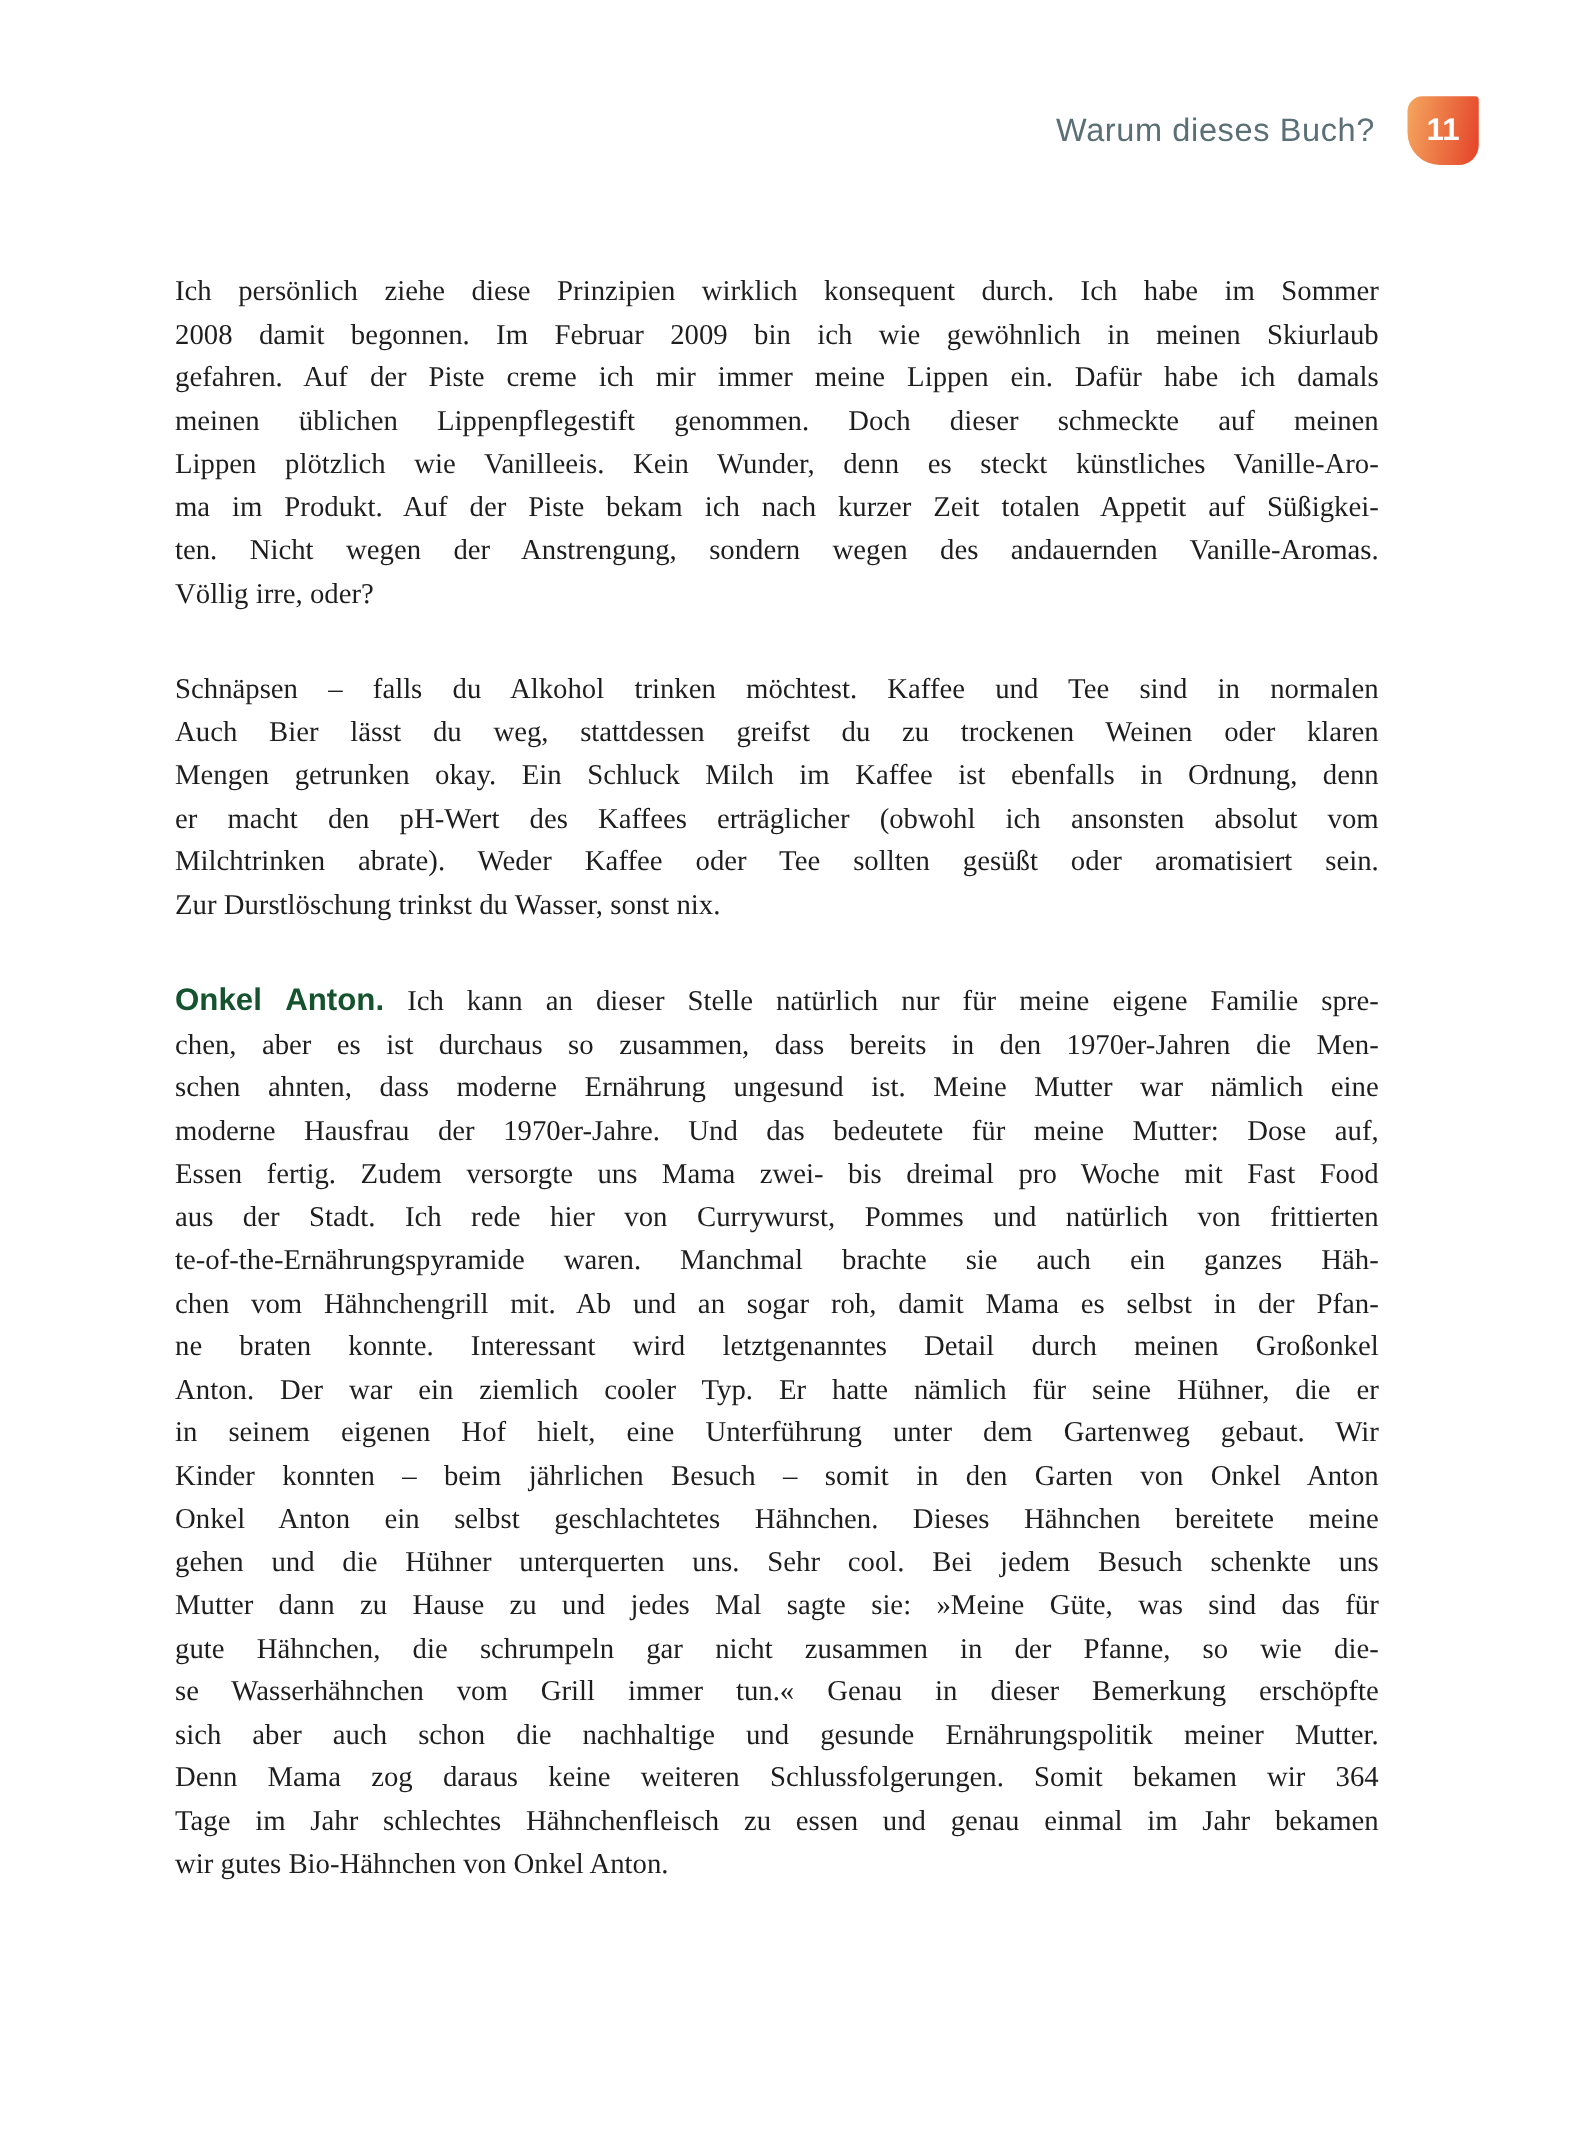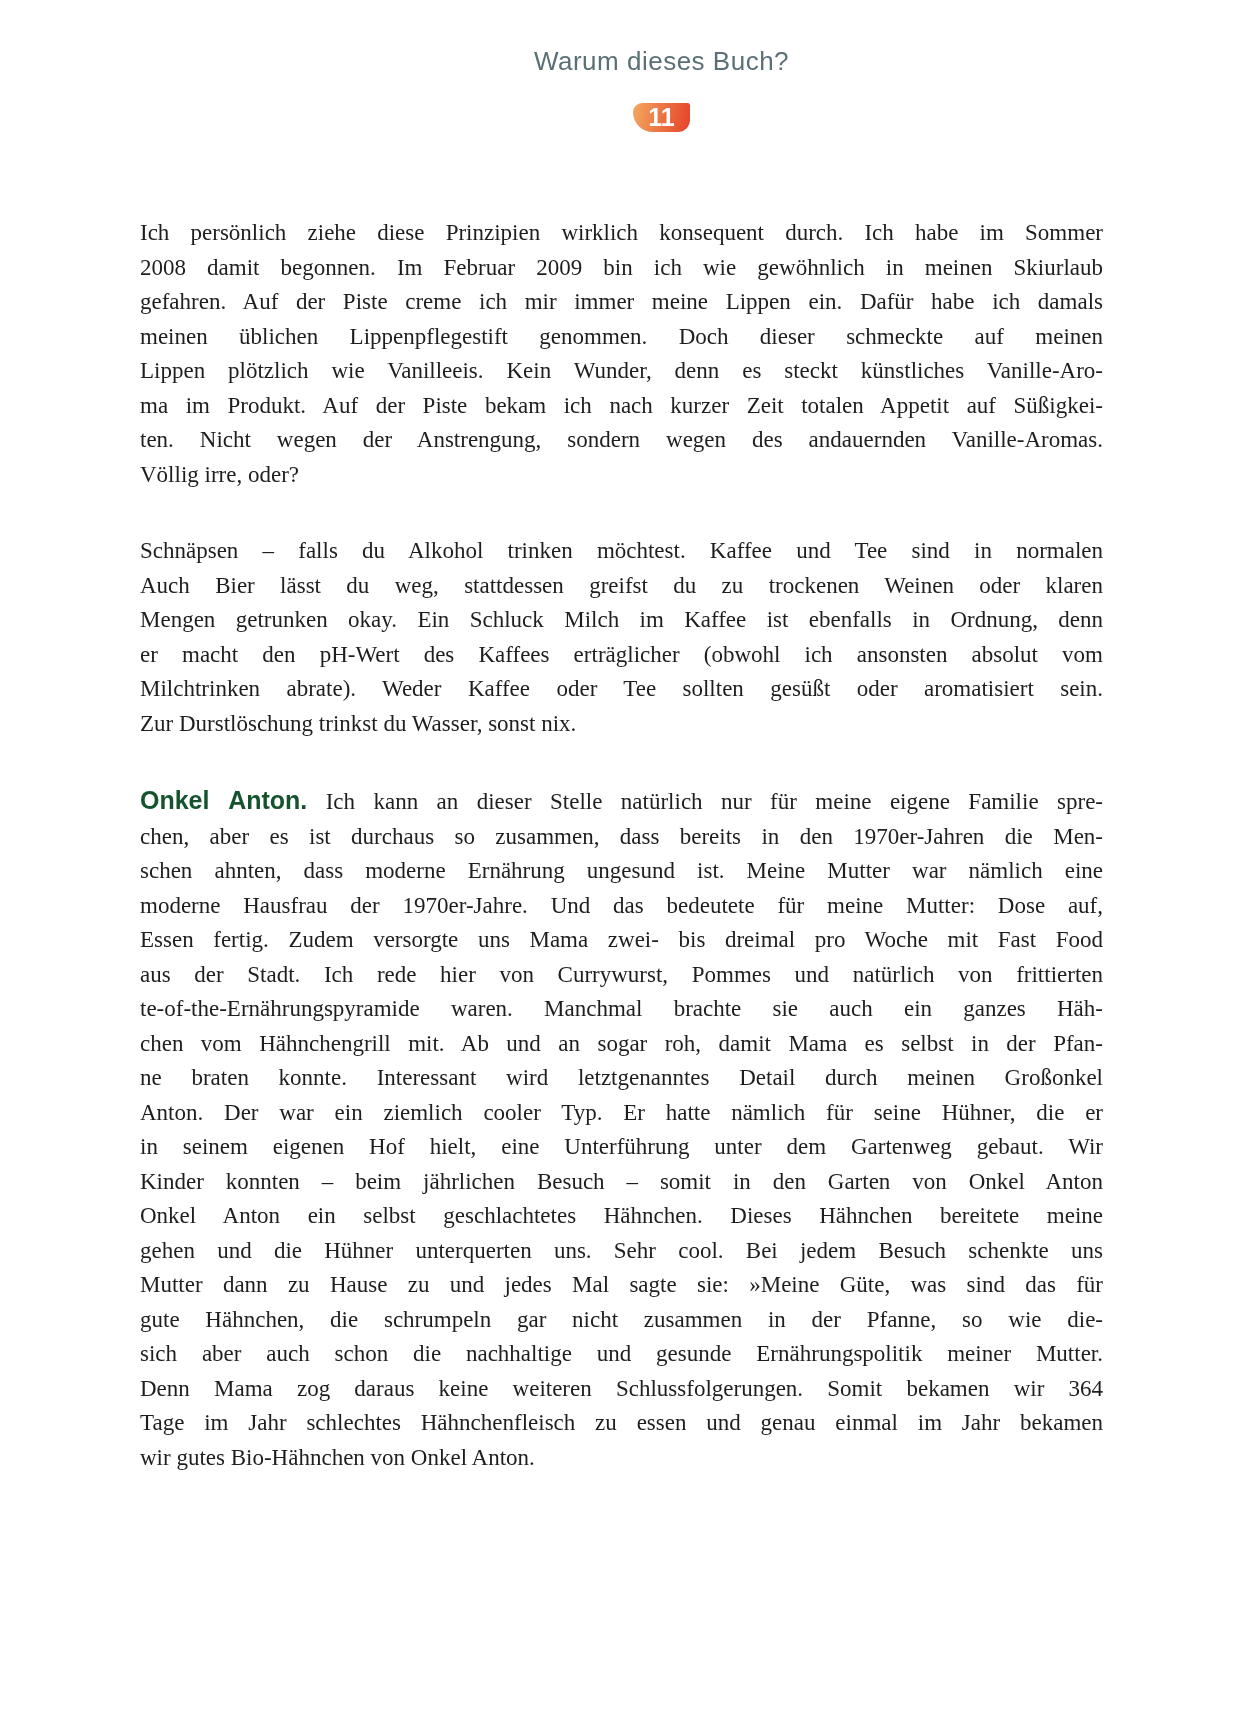--- a/index.html
+++ b/index.html
@@ -18,36 +18,36 @@
   .header {
     position: absolute;
     top: 77px;
     left: 140px;
     width: 1043px;  
     height: 55px;
     display: flex;
     justify-content: flex-end;
     align-items: center;
     gap: 26px;
-    flex-direction: column;
   }
   .header-title {
     font-family: "Liberation Sans", sans-serif;
     font-size: 26px;
     font-weight: 400;
     color: #5B6F76;
     letter-spacing: 0.5px;
     white-space: nowrap;
   }
   .page-badge {
     width: 57px;
     height: 55px;
     border-radius: 12px 3px 16px 26px;
     background: linear-gradient(100deg, #F4A75F 0%, #E5472B 95%);
     display: flex;
+    align-items: center;
     justify-content: center;
     font-family: "Liberation Sans", sans-serif;
     font-weight: 700;
     font-size: 25px;
     color: #ffffff;
   }
   
   .text-block {
     position: absolute;
     top: 216px;
@@ -110,20 +110,21 @@
         <div class="line just">te-of-the-Ernährungspyramide waren. Manchmal brachte sie auch ein ganzes Häh-</div>
         <div class="line just">chen vom Hähnchengrill mit. Ab und an sogar roh, damit Mama es selbst in der Pfan-</div>
         <div class="line just">ne braten konnte. Interessant wird letztgenanntes Detail durch meinen Großonkel</div>
         <div class="line just">Anton. Der war ein ziemlich cooler Typ. Er hatte nämlich für seine Hühner, die er</div>
         <div class="line just">in seinem eigenen Hof hielt, eine Unterführung unter dem Gartenweg gebaut. Wir</div>
         <div class="line just">Kinder konnten – beim jährlichen Besuch – somit in den Garten von Onkel Anton</div>
         <div class="line just">Onkel Anton ein selbst geschlachtetes Hähnchen. Dieses Hähnchen bereitete meine</div>
         <div class="line just">gehen und die Hühner unterquerten uns. Sehr cool. Bei jedem Besuch schenkte uns</div>
         <div class="line just">Mutter dann zu Hause zu und jedes Mal sagte sie: »Meine Güte, was sind das für</div>
         <div class="line just">gute Hähnchen, die schrumpeln gar nicht zusammen in der Pfanne, so wie die-</div>
+        <div class="line just">se Wasserhähnchen vom Grill immer tun.« Genau in dieser Bemerkung erschöpfte</div>
         <div class="line just">sich aber auch schon die nachhaltige und gesunde Ernährungspolitik meiner Mutter.</div>
         <div class="line just">Denn Mama zog daraus keine weiteren Schlussfolgerungen. Somit bekamen wir 364</div>
         <div class="line just">Tage im Jahr schlechtes Hähnchenfleisch zu essen und genau einmal im Jahr bekamen</div>
         <div class="line">wir gutes Bio-Hähnchen von Onkel Anton.</div>
       </div>
     </div>
 
 </div>
 
 </body></html>

